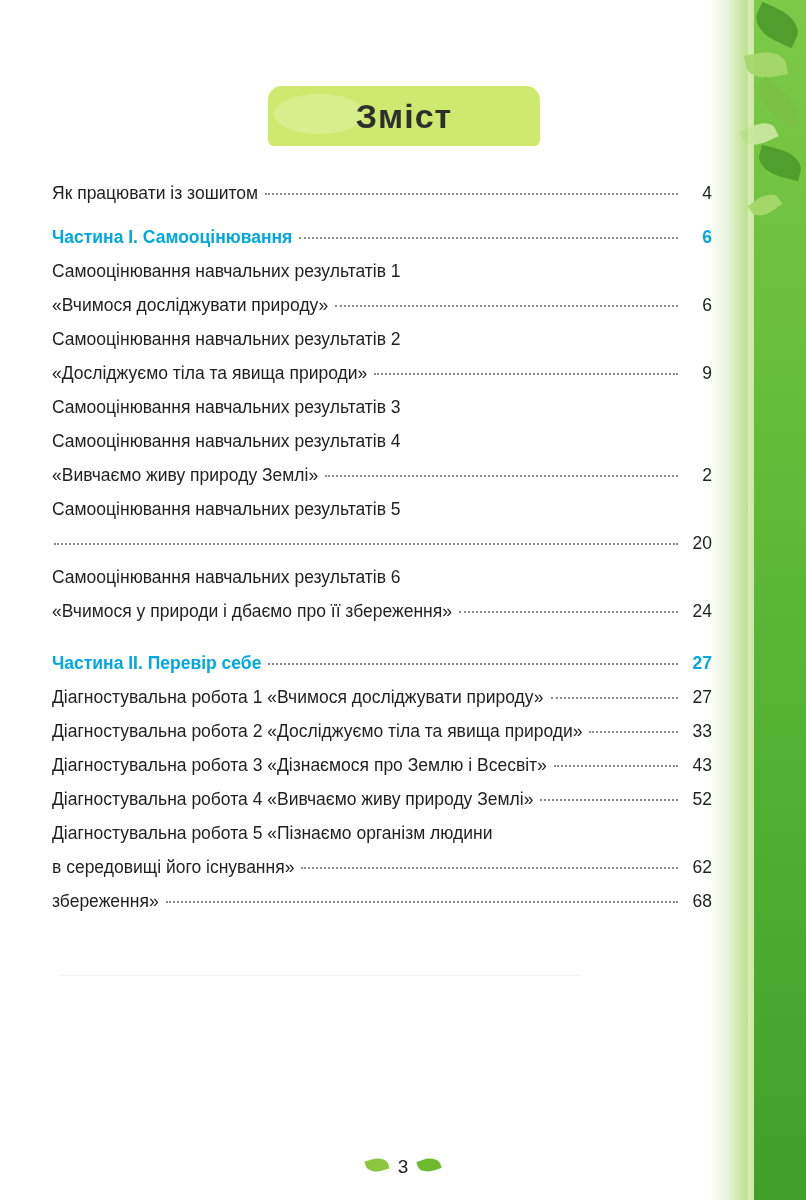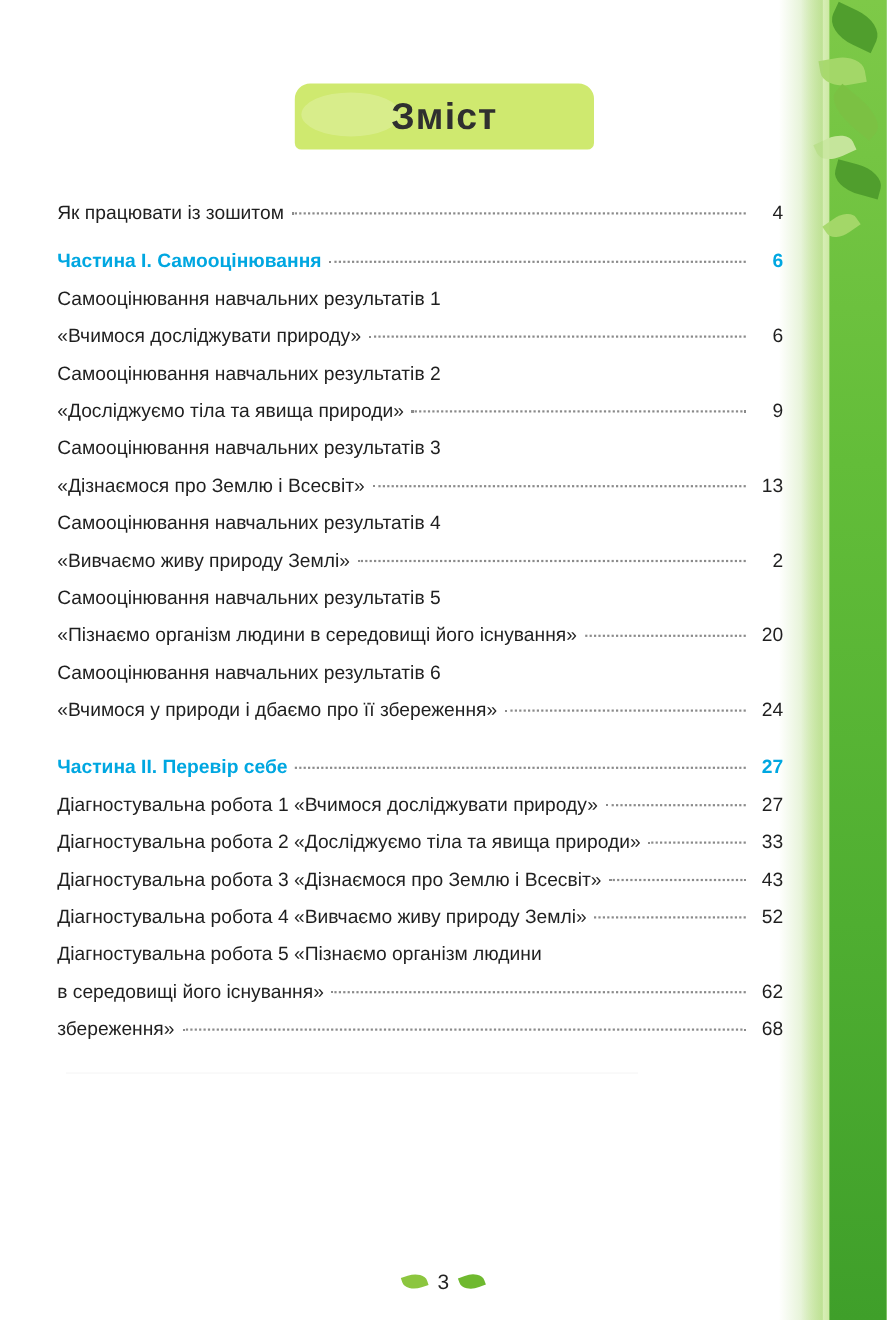--- a/index.html
+++ b/index.html
@@ -50,21 +50,21 @@
     opacity: 0.95;
   }
   .leaf.dark { background: #4e9c2c; }
   .leaf.light { background: #a5d86a; }
   .leaf.pale { background: #c9e7a0; }
 
   
   .title-wrap {
     position: absolute;
     left: 268px;
-    top: 76px;
+    top: 86px;
     width: 272px;
     height: 48px;
   }
   .title-banner {
     position: absolute;
     left: 0;
     top: 0;
     width: 272px;
     height: 60px;
     background: #cfe96f;
@@ -217,34 +217,28 @@
       <span class="dots"></span>
       <span class="pg">6</span>
     </div>
     <div class="row plain nodots"><span class="txt">Самооцінювання навчальних результатів 2</span></div>
     <div class="row">
       <span class="txt">«Досліджуємо тіла та явища природи»</span>
       <span class="dots"></span>
       <span class="pg">9</span>
     </div>
     <div class="row plain nodots"><span class="txt">Самооцінювання навчальних результатів 3</span></div>
-    <div class="row">
-      <span class="txt">«Дізнаємося про Землю і Всесвіт»</span>
-      <span class="dots"></span>
-      <span class="pg">13</span>
-    </div>
     <div class="row plain nodots"><span class="txt">Самооцінювання навчальних результатів 4</span></div>
     <div class="row">
       <span class="txt">«Вивчаємо живу природу Землі»</span>
       <span class="dots"></span>
       <span class="pg">2</span>
     </div>
     <div class="row plain nodots"><span class="txt">Самооцінювання навчальних результатів 5</span></div>
     <div class="row">
-      <span class="txt">«Пізнаємо організм людини в середовищі його існування»</span>
       <span class="dots"></span>
       <span class="pg">20</span>
     </div>
     <div class="row plain nodots"><span class="txt">Самооцінювання навчальних результатів 6</span></div>
     <div class="row">
       <span class="txt">«Вчимося у природи і дбаємо про її збереження»</span>
       <span class="dots"></span>
       <span class="pg">24</span>
     </div>
     <div class="gap-md"></div>

